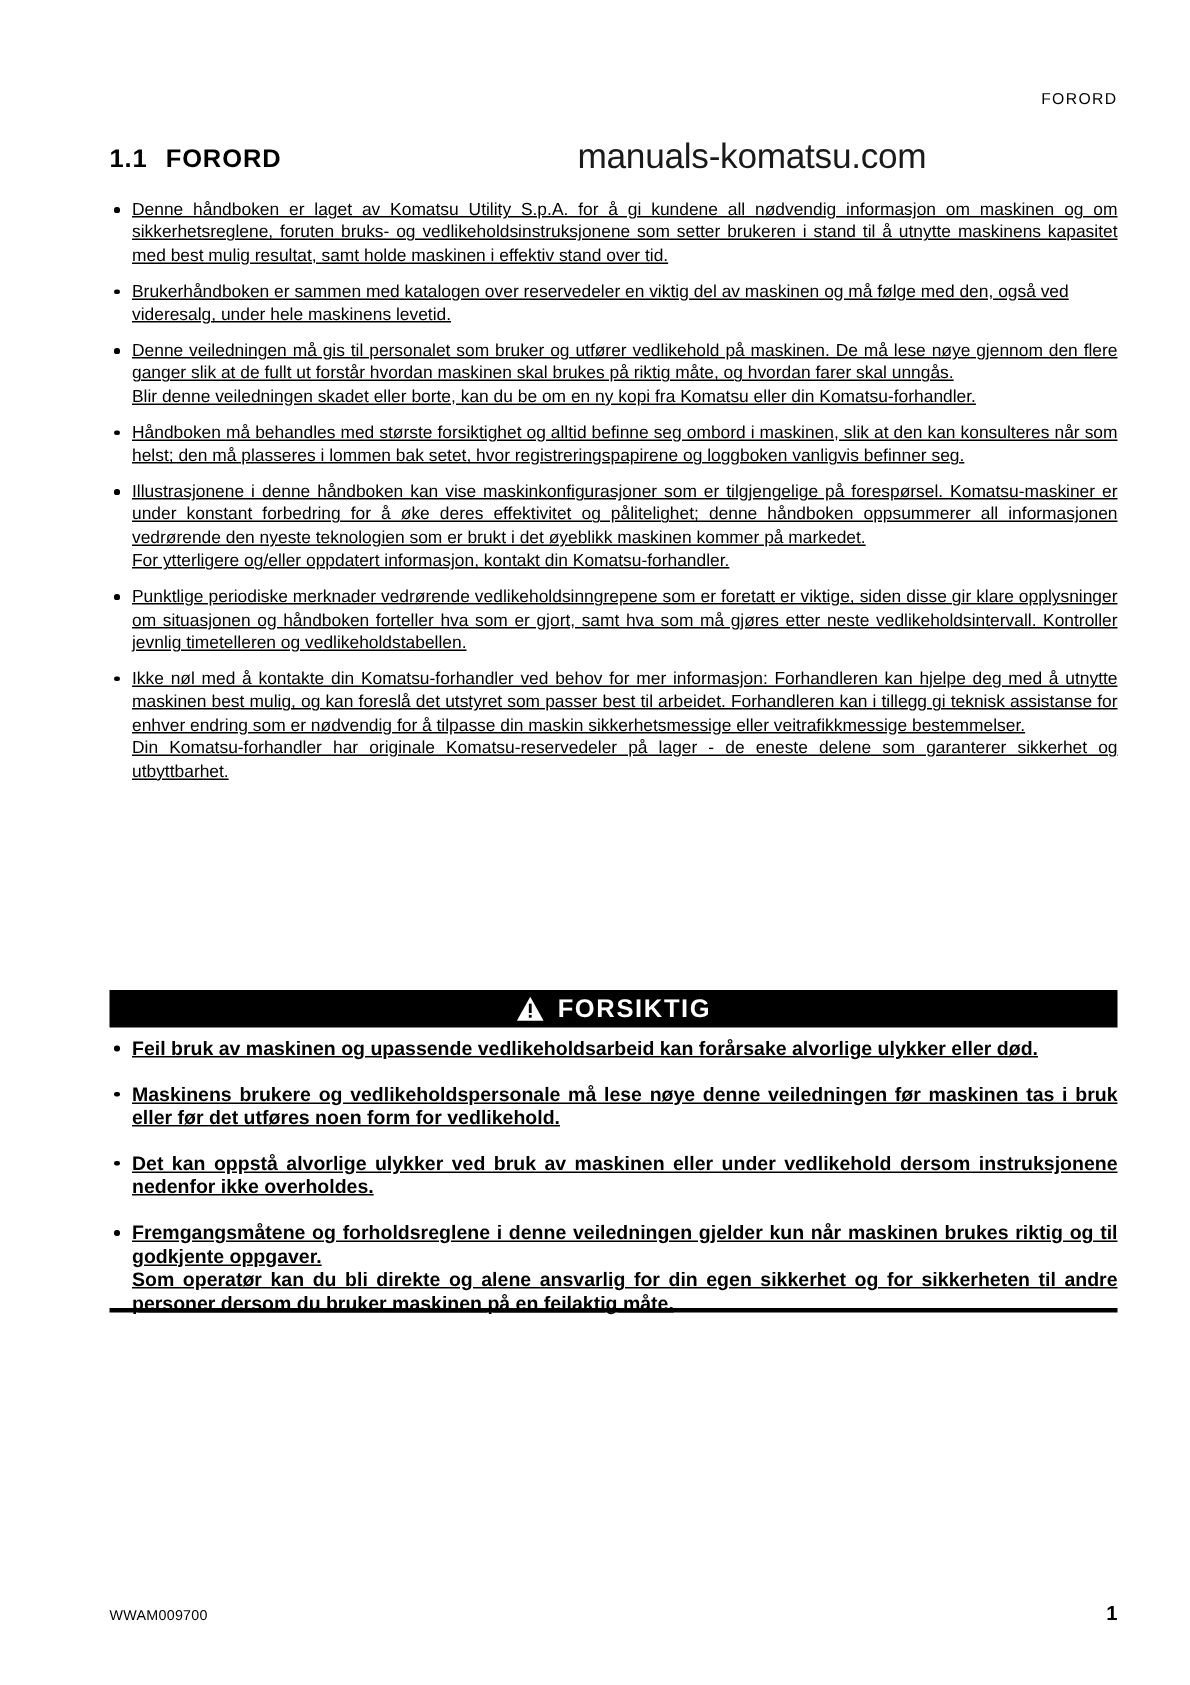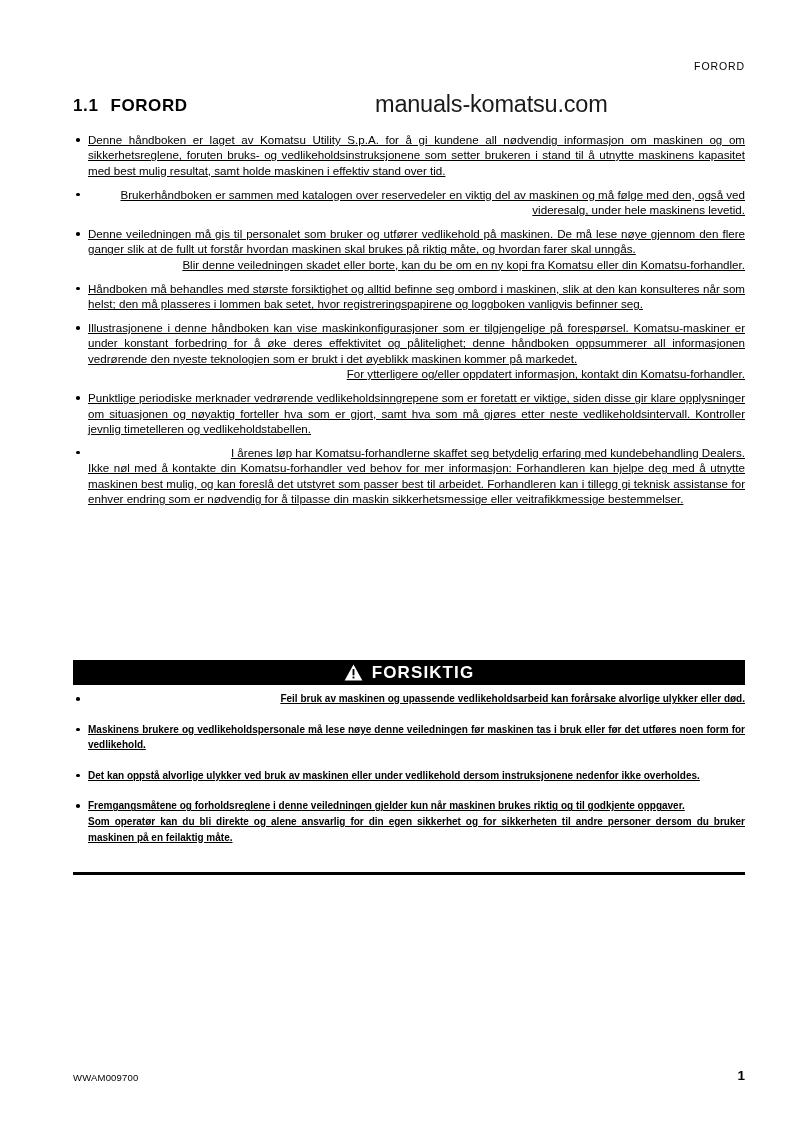--- a/index.html
+++ b/index.html
@@ -46,21 +46,21 @@
     font-size: 17px;
     font-weight: bold;
     letter-spacing: 0.6px;
     white-space: nowrap;
   }
   .section-title .num {
     margin-right: 12px;
   }
   .watermark {
     position: absolute;
-    left: 302px;
+    left: 312px;
     top: -5px;
     font-size: 23.5px;
     font-weight: normal;
     color: #1a1a1a;
     white-space: nowrap;
     letter-spacing: -0.2px;
   }
 
   
   .content {
@@ -93,21 +93,21 @@
     height: 3.5px;
     background: #000;
     border-radius: 50%;
   }
   .para {
     display: block;
     text-align: justify;
     text-decoration: underline;
   }
   .para.last {
-    text-align: right;
+    text-align: left;
   }
 
   
   .caution-banner {
     position: absolute;
     left: 73px;
     top: 660px;
     width: 672px;
     height: 25px;
     background: #000000;
@@ -141,21 +141,21 @@
   }
   ul.caution-list {
     list-style: none;
     margin: 0;
     padding: 0;
   }
   ul.caution-list > li {
     position: relative;
     padding-left: 15px;
     margin: 0 0 15px 0;
-    font-size: 10px;
+    font-size: 13px;
     line-height: 15.6px;
     font-weight: bold;
     text-align: justify;
   }
   ul.caution-list > li::before {
     content: "";
     position: absolute;
     left: 3px;
     top: 6px;
     width: 3.6px;
@@ -223,26 +223,26 @@
       <li>
         <span class="para">Håndboken må behandles med største forsiktighet og alltid befinne seg ombord i maskinen, slik at den kan konsulteres når som helst; den må plasseres i lommen bak setet, hvor registreringspapirene og loggboken vanligvis befinner seg.</span>
       </li>
 
       <li>
         <span class="para">Illustrasjonene i denne håndboken kan vise maskinkonfigurasjoner som er tilgjengelige på forespørsel. Komatsu-maskiner er under konstant forbedring for å øke deres effektivitet og pålitelighet; denne håndboken oppsummerer all informasjonen vedrørende den nyeste teknologien som er brukt i det øyeblikk maskinen kommer på markedet.</span>
         <span class="para last">For ytterligere og/eller oppdatert informasjon, kontakt din Komatsu-forhandler.</span>
       </li>
 
       <li>
-        <span class="para">Punktlige periodiske merknader vedrørende vedlikeholdsinngrepene som er foretatt er viktige, siden disse gir klare opplysninger om situasjonen og nøyaktig forteller hva som er gjort, samt hva som må gjøres etter neste vedlikeholdsintervall. Kontroller jevnlig timetelleren og vedlikeholdstabellen.</span>
-      </li>
-
-      <li>
-        <span class="para last">I årenes løp har Komatsu-forhandlerne skaffet seg betydelig erfaring med kundebehandling Dealers.</span>
+        <span class="para">Punktlige periodiske merknader vedrørende vedlikeholdsinngrepene som er foretatt er viktige, siden disse gir klare opplysninger om situasjonen og håndboken forteller hva som er gjort, samt hva som må gjøres etter neste vedlikeholdsintervall. Kontroller jevnlig timetelleren og vedlikeholdstabellen.</span>
+      </li>
+
+      <li>
         <span class="para">Ikke nøl med å kontakte din Komatsu-forhandler ved behov for mer informasjon: Forhandleren kan hjelpe deg med å utnytte maskinen best mulig, og kan foreslå det utstyret som passer best til arbeidet. Forhandleren kan i tillegg gi teknisk assistanse for enhver endring som er nødvendig for å tilpasse din maskin sikkerhetsmessige eller veitrafikkmessige bestemmelser.</span>
+        <span class="para">Din Komatsu-forhandler har originale Komatsu-reservedeler på lager - de eneste delene som garanterer sikkerhet og utbyttbarhet.</span>
       </li>
 
 
     </ul>
   </div>
 
   <div class="caution-banner">
     <div class="caution-inner">
       <svg class="warn-triangle" viewBox="0 0 20 18">
         <path d="M10 0.6 L19.4 17.4 L0.6 17.4 Z" fill="#ffffff"></path>

